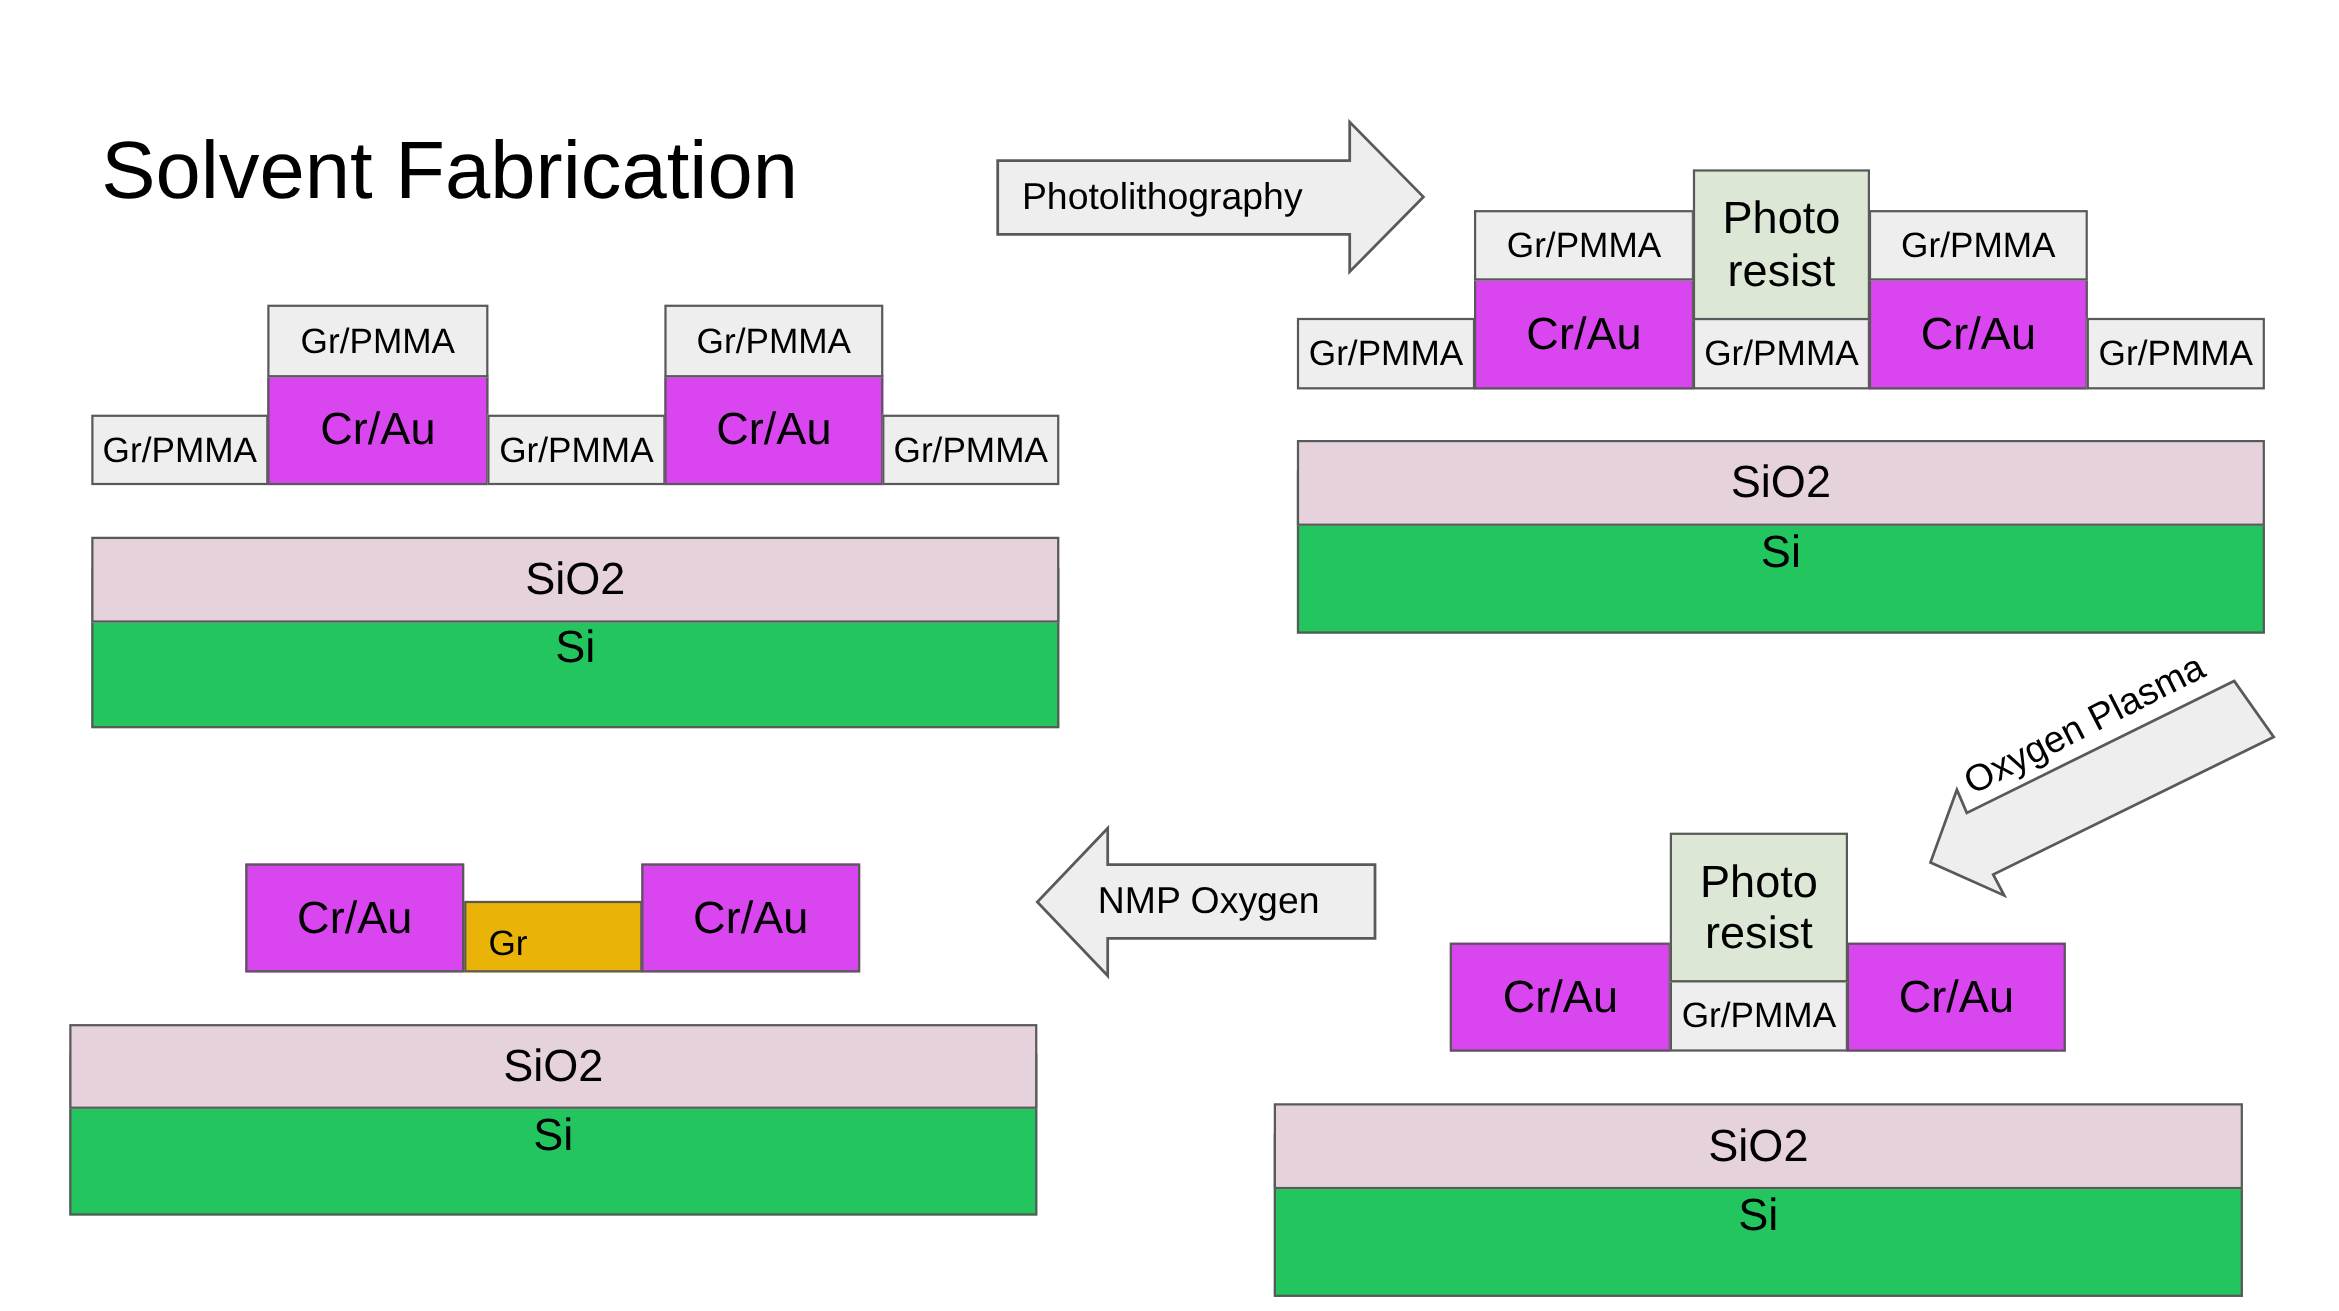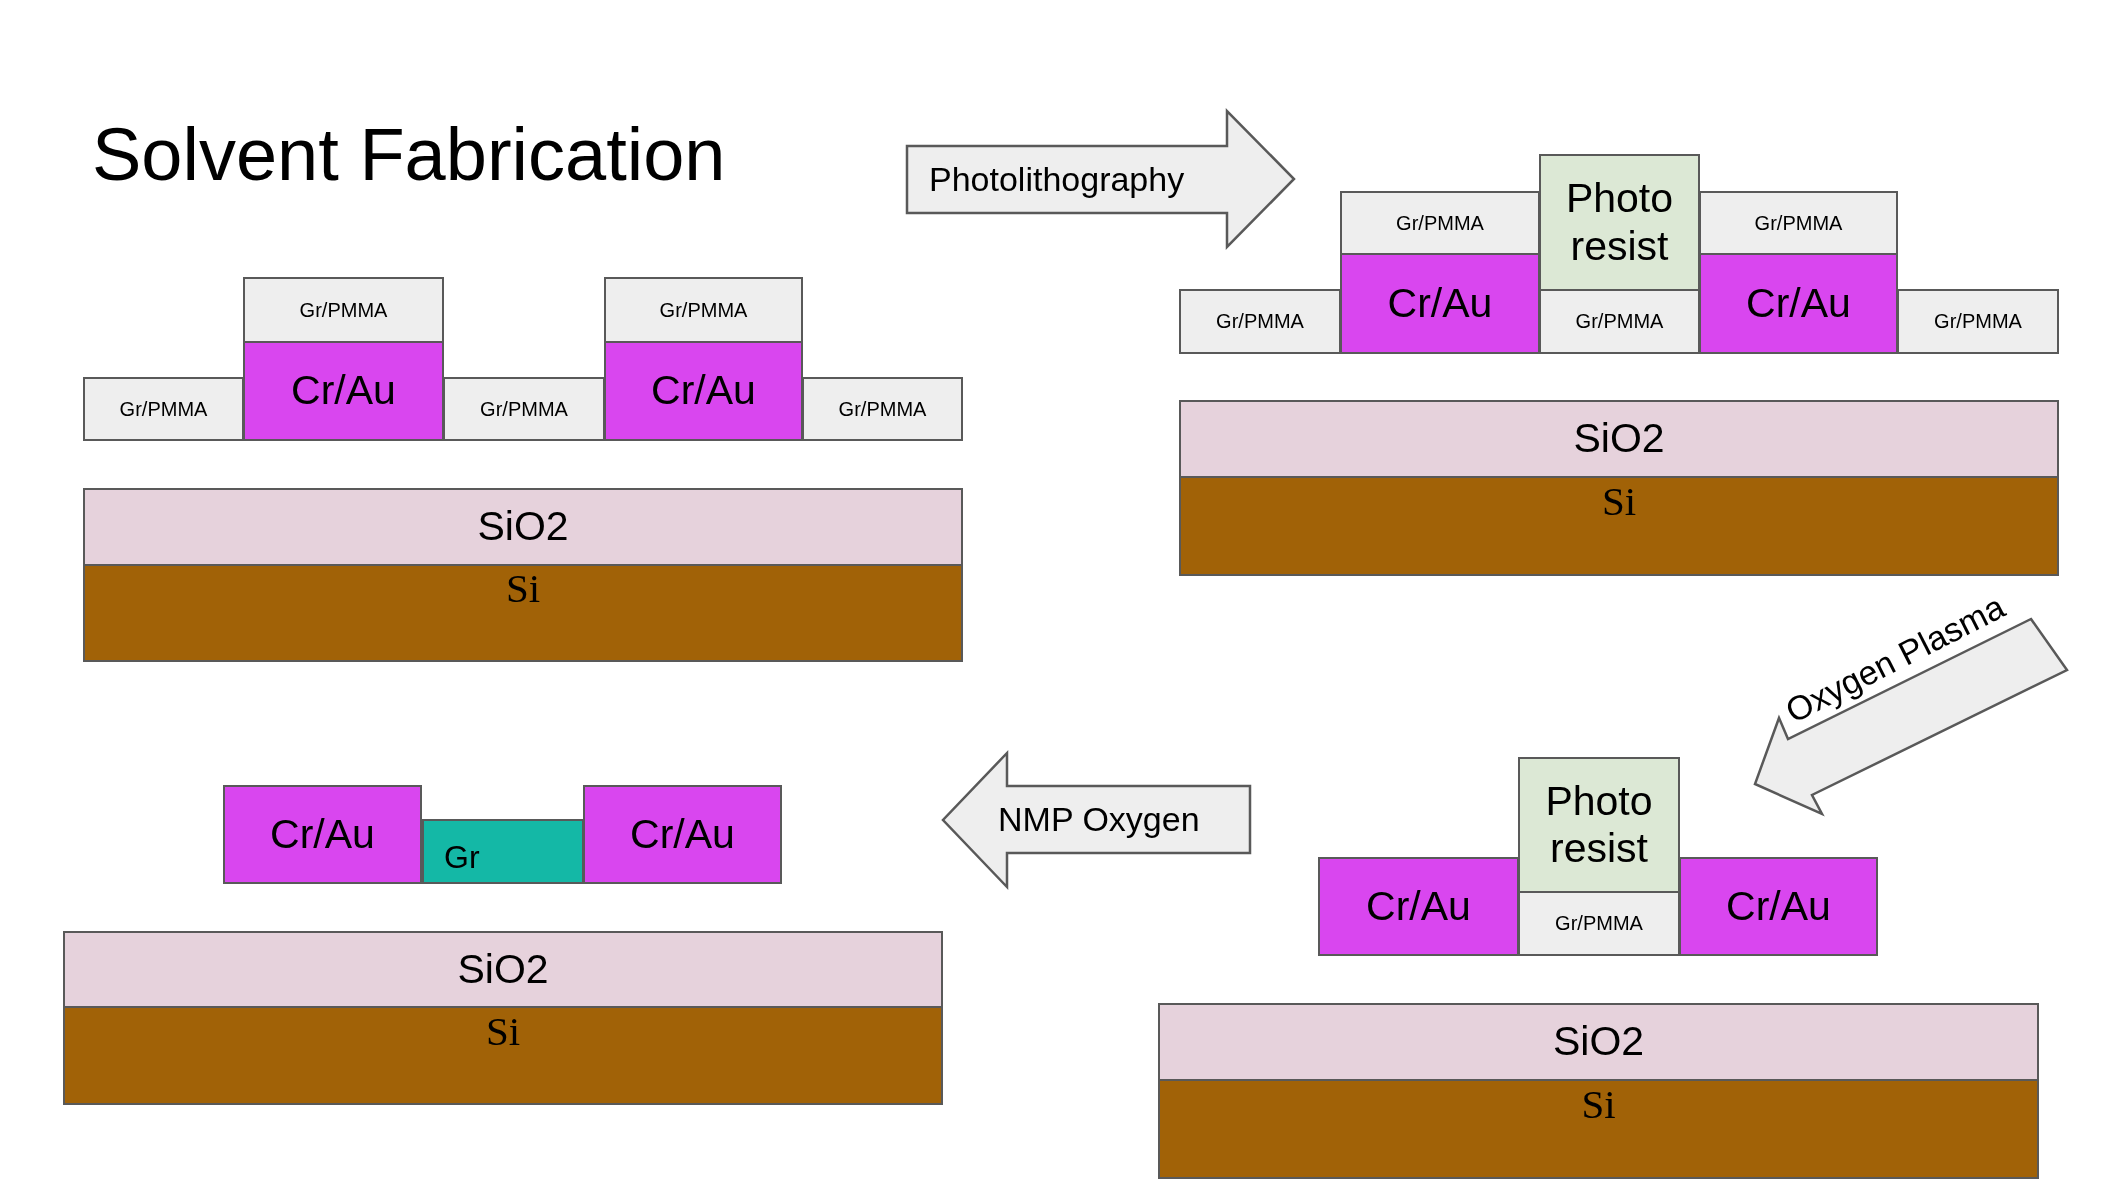--- a/index.html
+++ b/index.html
@@ -2,26 +2,26 @@
 <html><head>
 <meta charset="utf-8">
 <style>
   html, body { margin:0; padding:0; background:#ffffff; }
   body { width:2126px; height:1192px; position:relative; overflow:hidden;
          font-family: "Liberation Sans", sans-serif; color:#000; }
   .title { position:absolute; left:92px; top:118px; font-size:74px; line-height:1; white-space:nowrap; }
   .blk { position:absolute; box-sizing:border-box; border:2.5px solid #595959;
          display:flex; align-items:center; justify-content:center; text-align:center;
          line-height:1.15; white-space:nowrap; }
-  .si    { background:#a16207; font-size:41px;font-family:Liberation Serif, serif; }
+  .si    { background:#22c55e; font-size:41px; }
   .sio2  { background:#e6d2dc; font-size:41px;margin-top:48px; }
   .crau  { background:#d946ef; font-size:41px; }
-  .gr    { background:#eeeeee; font-size:20px; }
+  .gr    { background:#eeeeee; font-size:32px; }
   .pr    { background:#dce8d5; font-size:41px; white-space:normal; }
-  .grsm  { background:#14b8a6; font-size:32px; justify-content:flex-start; padding-left:20px; padding-top:12px; }
+  .grsm  { background:#eab308; font-size:32px; justify-content:flex-start; padding-left:20px; padding-top:12px; }
   svg.arrows { position:absolute; left:0; top:0; }
   .arrow-label { position:absolute; font-size:34px; white-space:nowrap; line-height:1; }
 </style>
 </head>
 <body>
 
 <div class="title">Solvent Fabrication</div>
 
 <svg class="arrows" width="2126" height="1192">
   <polygon points="907,146 1227,146 1227,111 1294,179 1227,247 1227,213 907,213" fill="#eeeeee" stroke="#595959" stroke-width="2.5"></polygon>

